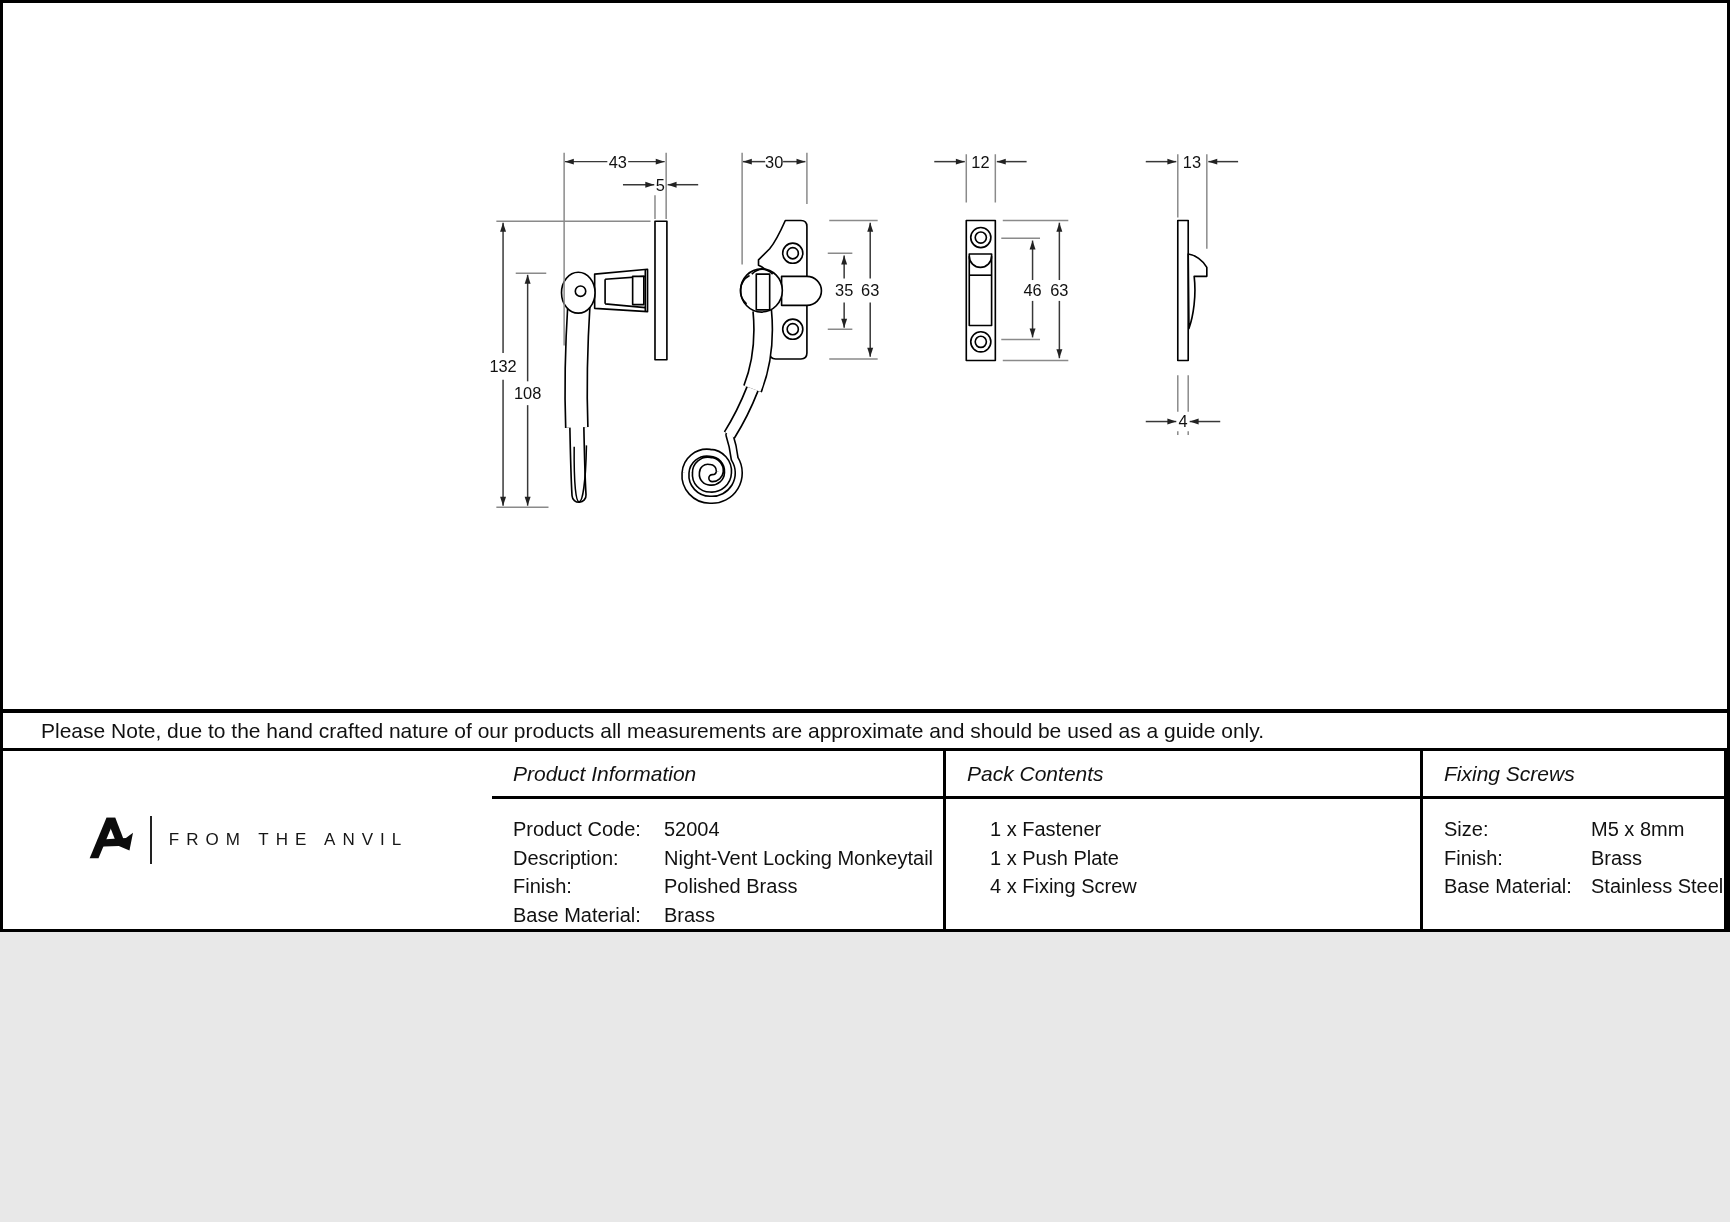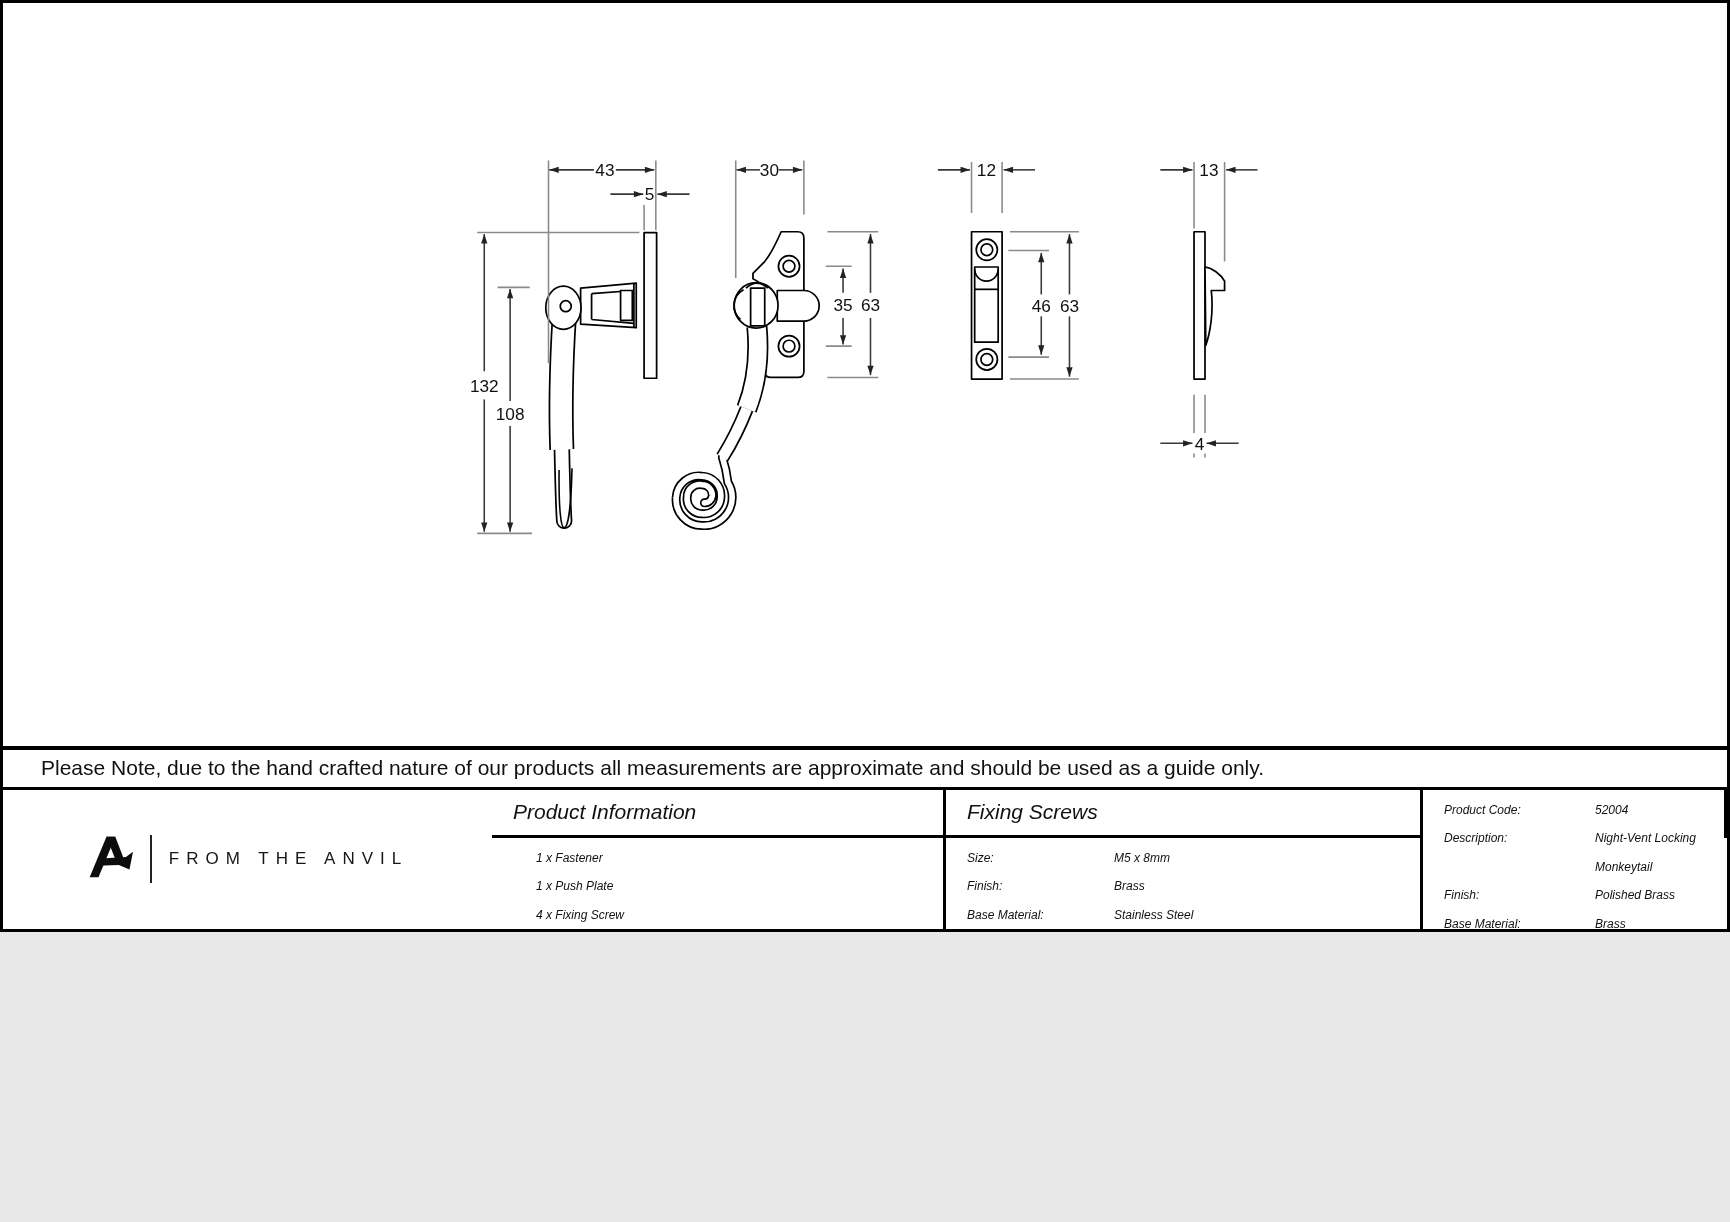--- a/index.html
+++ b/index.html
@@ -13,21 +13,21 @@
   svg text{font-family:"Liberation Sans",sans-serif;font-size:22px;fill:#111;}
   .note{
     height:54px;border-top:4px solid #000;border-bottom:3px solid #000;
     display:flex;align-items:center;padding-left:38px;font-size:21px;box-sizing:border-box;
   }
   .tbl{flex:1;display:grid;grid-template-columns:489px 454px 477px 1fr;grid-template-rows:48px 1fr;}
   .hcell{
     border-right:3px solid #000;border-bottom:3px solid #000;
     display:flex;align-items:center;padding-left:21px;font-size:21px;box-sizing:border-box;font-style:italic;
   }
-  .bcell{border-right:3px solid #000;padding:6px 0 0 21px;font-size:12px;box-sizing:border-box;font-style:italic;}
+  .bcell{border-right:3px solid #000;padding:16px 0 0 21px;font-size:20px;box-sizing:border-box;}
   .prow{display:flex;line-height:28.5px;}
   .plabel{width:151px;flex:none;}
   .slabel{width:147px;flex:none;}
   .pitem{line-height:28.5px;margin-left:23px;}
   .logo-cell{grid-row:1/3;display:flex;align-items:center;justify-content:center;}
   .brandbox{display:flex;align-items:center;}
   .brand-divider{width:2px;height:48px;background:#222;margin:0 17px;}
   .wordmark{font-size:17px;letter-spacing:7px;color:#161616;white-space:nowrap;}
 </style>
 </head>
@@ -152,20 +152,21 @@
       </g>
     </svg>
   </div>
 
   <div class="note">
     <span>Please Note, due to the hand crafted nature of our products all measurements are approximate and should be used as a guide only.</span>
   </div>
 
   <div class="tbl">
     <div class="hcell">Product Information</div>
+    <div class="hcell">Pack Contents</div>
     <div class="hcell">Fixing Screws</div>
 
     <div class="logo-cell">
       <div class="brandbox">
         <span>
           <svg width="46" height="48" viewBox="0 0 52 52">
             <g fill="#0c0c0c">
               <path d="M22,3 L32,3 L13,49 L3,49 Z"></path>
               <path d="M22,3 L32,3 L42,29 L33,31 Z"></path>
               <path d="M12,28 L44,26 L52,20 L48,40 L36,35 L11,36 Z"></path>

